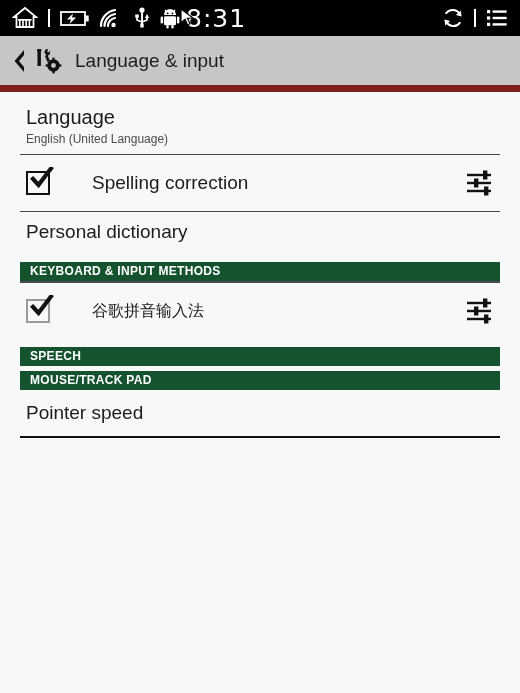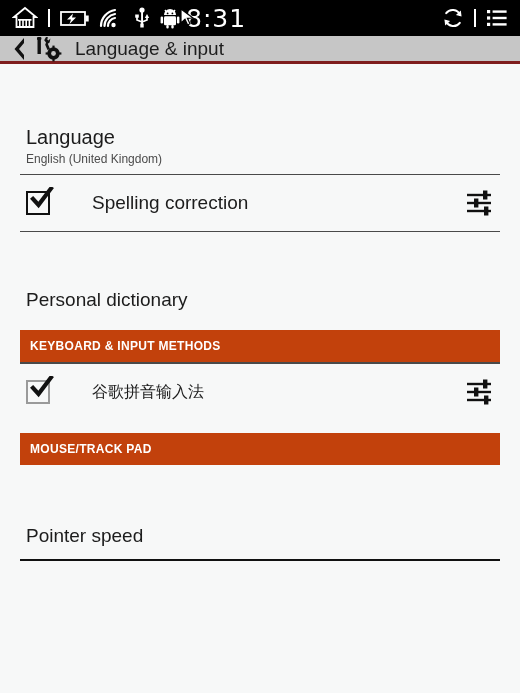--- a/index.html
+++ b/index.html
@@ -25,38 +25,37 @@
     font-family:"DejaVu Sans","Liberation Sans",sans-serif;
     font-size:25px; letter-spacing:1px; color:#fff; line-height:1;
     margin-left:6px; font-weight:400; position:relative;
   }
   .cursor-overlay{
     position:absolute; left:-6px; top:2px; width:18px; height:20px;
   }
 
   
   .titlebar{
-    height:28px; width:520px; background:#c6c6c6;
+    height:56px; width:520px; background:#c6c6c6;
     display:flex; align-items:center; padding-left:8px;
-    border-bottom:3px solid #7f1d1d;
+    border-bottom:7px solid #7f1d1d;
   }
   .tb-back{ display:flex; align-items:center; justify-content:center; width:22px; height:42px; }
   .tb-settings{ display:flex; align-items:center; justify-content:center; width:34px; height:42px; margin-left:1px; }
   .tb-title{
     font-size:19px; color:#1d1d1d; margin-left:10px;
     font-family:"Liberation Sans","DejaVu Sans",sans-serif;
   }
 
   
   .content{ width:520px; height:615px; background:#f7f8f8; padding-top:6px; }
 
   .row{
     position:relative; padding-left:26px; padding-right:20px;
     background:#f7f8f8;
-    margin-top:48px;
   }
   .divider{
     height:1px; background:#4a4a4a; margin-left:20px; margin-right:20px;
   }
 
   .title-lg{
     font-size:20px; color:#1c1c1c; line-height:1.15;
     font-family:"Liberation Sans","DejaVu Sans",sans-serif;
   }
   .sub{
@@ -89,21 +88,21 @@
   }
   .cb-label.cjk{ font-family:Liberation Sans, sans-serif; font-size:16px; }
   .cb-sub{ font-size:14px; color:#3a3a3a; margin-top:2px; }
   .gear-btn{
     width:40px; height:40px; display:flex; align-items:center; justify-content:center;
     flex-shrink:0;
   }
 
   
   .section-head{
-    margin:0 20px; background:#c2410c; height:32px;
+    margin:0 20px; background:#14532d; height:19px;
     display:flex; align-items:center; padding-left:10px;
   }
   .section-head span{
     color:#fff; font-size:12px; font-weight:bold; letter-spacing:0.3px;
     font-family:"Liberation Sans","DejaVu Sans",sans-serif;
   }
   .gap-sm{ height:8px; }
   .gap-xs{ height:5px; }
 </style>
 </head>
@@ -224,21 +223,21 @@
       </g>
     </svg>
   </div>
   <div class="tb-title">Language &amp; input</div>
 </div>
 
 <div class="content">
 
   <div class="row row-lang">
     <div class="title-lg">Language</div>
-    <div class="sub">English (United Kingdom)</div>
+    <div class="sub">English (United Language)</div>
   </div>
   <div class="divider"></div>
 
   <div class="row-check">
     <div class="cb-wrap">
       <div class="cb">
         <svg class="tick" viewBox="0 0 26 24">
           <path d="M4 12 L9.5 18 L22 1.5" fill="none" stroke="#111" stroke-width="4.2" stroke-linecap="square"></path>
         </svg>
       </div>
@@ -295,20 +294,23 @@
         </g>
         <rect x="18" y="1.5" width="4.4" height="9" fill="#111"></rect>
         <rect x="9" y="9.5" width="4.4" height="9" fill="#111"></rect>
         <rect x="19" y="17.5" width="4.4" height="9" fill="#111"></rect>
       </svg>
     </div>
   </div>
 
   <div class="gap-sm"></div>
 
+  <div class="section-head">
+    <span>SPEECH</span>
+  </div>
 
 
   <div class="gap-xs"></div>
 
   <div class="section-head">
     <span>MOUSE/TRACK PAD</span>
   </div>
 
   <div class="row row-simple" style="padding-top:12px;padding-bottom:12px;">
     <div class="title-lg">Pointer speed</div>

